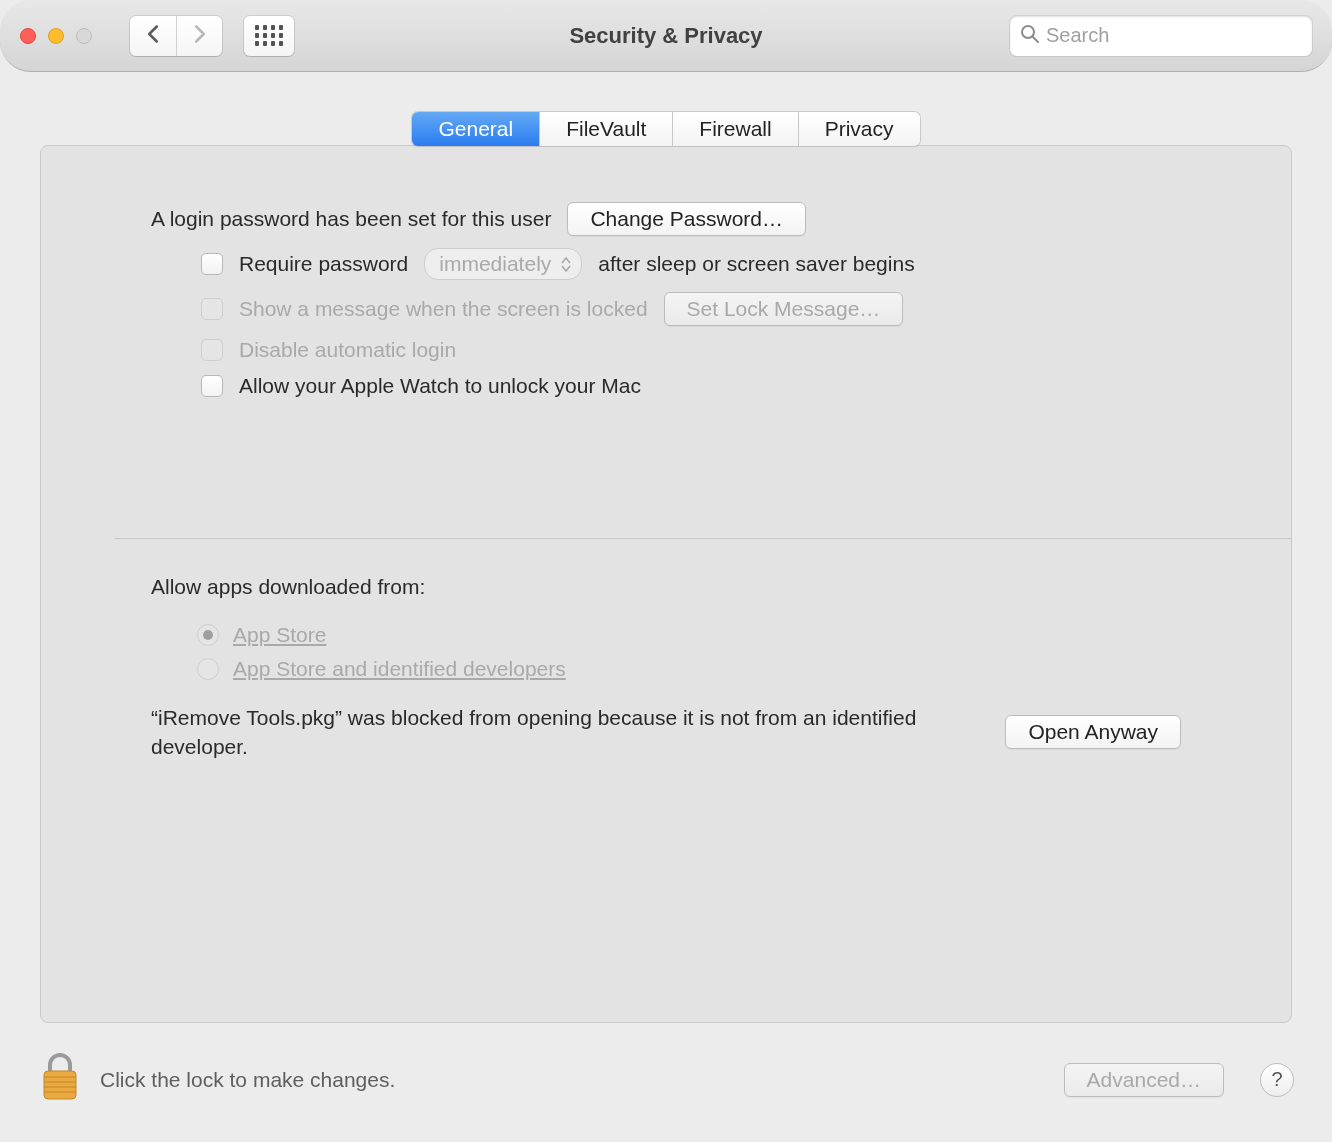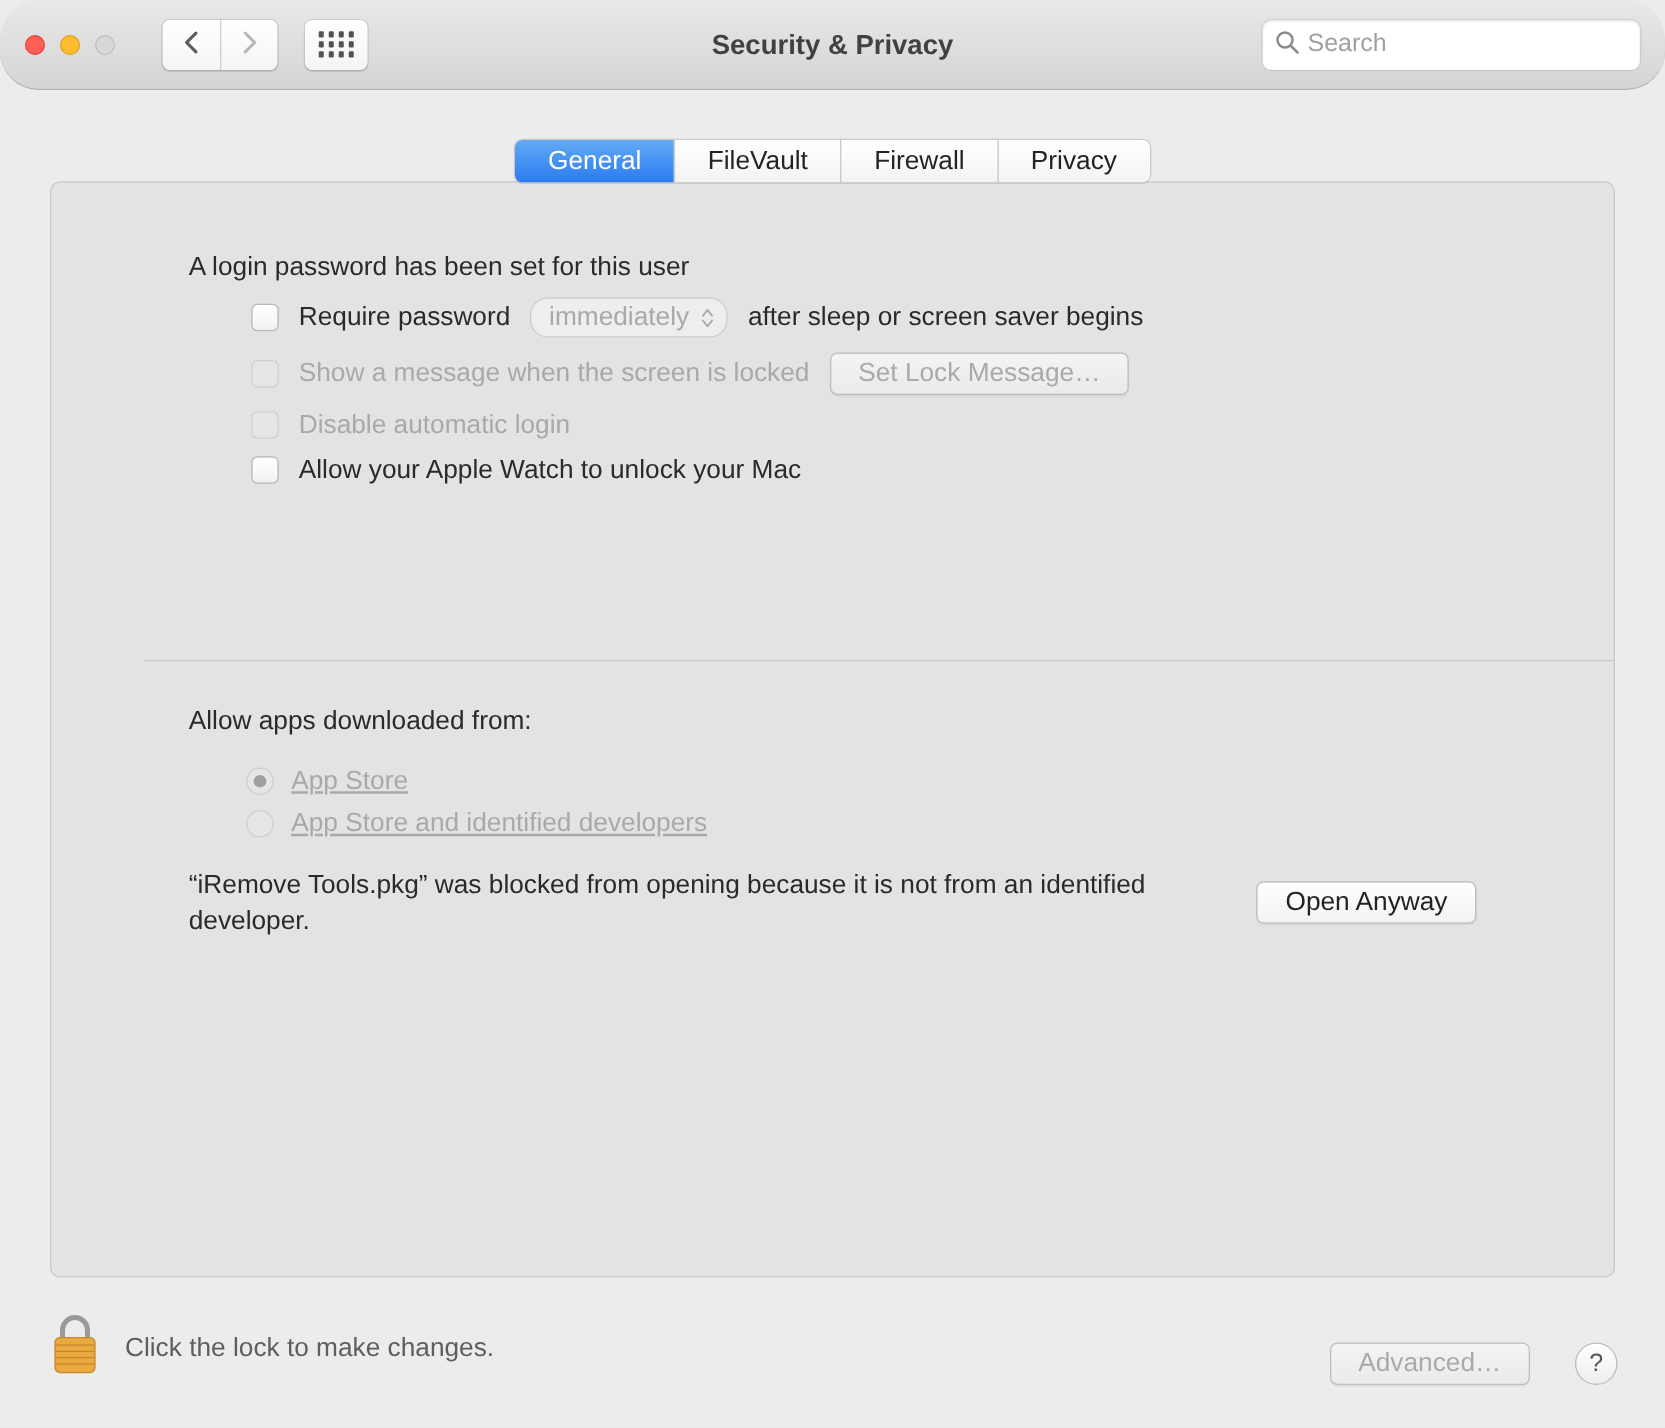--- a/index.html
+++ b/index.html
@@ -187,21 +187,21 @@
 
 .section2 { padding-left: 0; }
 .radio-row { display:flex; align-items:center; gap:14px; padding-left:46px; margin-bottom:10px; color:#a9a9a9;text-decoration:underline; }
 .radio { width:22px; height:22px; border-radius:50%; border:1px solid #cfcfcf; background:#e5e5e5; display:flex; align-items:center; justify-content:center; flex-shrink:0;}
 .radio.on::after { content:""; width:10px; height:10px; border-radius:50%; background:#a0a0a0; }
 .blocked-row { display:flex; align-items:center; gap:20px; margin-top:22px;}
 .blocked-text { flex:1; line-height:1.4; }
 .open-anyway { margin-left:auto; }
 
 .footer {
-  display:flex; align-items:flex-end; padding: 28px 38px 34px 38px; gap:20px;
+  display:flex; align-items:center; padding: 28px 38px 34px 38px; gap:20px;
   font-size: 21px; color:#5e5e5e;
 }
 .lock-wrap { display:flex; align-items:center; gap:18px; }
 .lock-icon svg { width:44px; height:52px; }
 .footer-right { margin-left:auto; display:flex; align-items:center; gap:36px; }
 .help {
   width:34px; height:34px; border-radius:50%;
   background:linear-gradient(to bottom,#ffffff,#eee);
   border:1px solid #bcbcbc;
   display:flex; align-items:center; justify-content:center;
@@ -270,20 +270,21 @@
         <div class="tab">FileVault</div>
         <div class="tab">Firewall</div>
         <div class="tab">Privacy</div>
       </div>
     </div>
 
     <div class="panel">
 
       <div class="row">
         <span class="label">A login password has been set for this user</span>
+        <button class="btn">Change Password…</button>
       </div>
 
       <div class="row indent">
         <div class="checkbox"></div>
         <span class="label">Require password</span>
         <div class="select">
           <span>immediately</span>
           <span class="updown">
             <svg viewBox="0 0 10 7">
                 <path d="M1 6 L5 1 L9 6" fill="none" stroke="#a9a9a9" stroke-width="1.6"></path>

